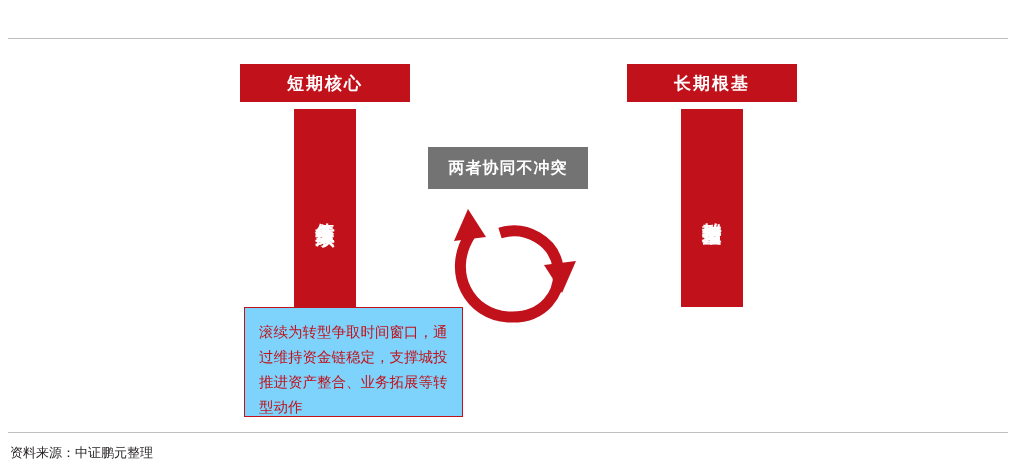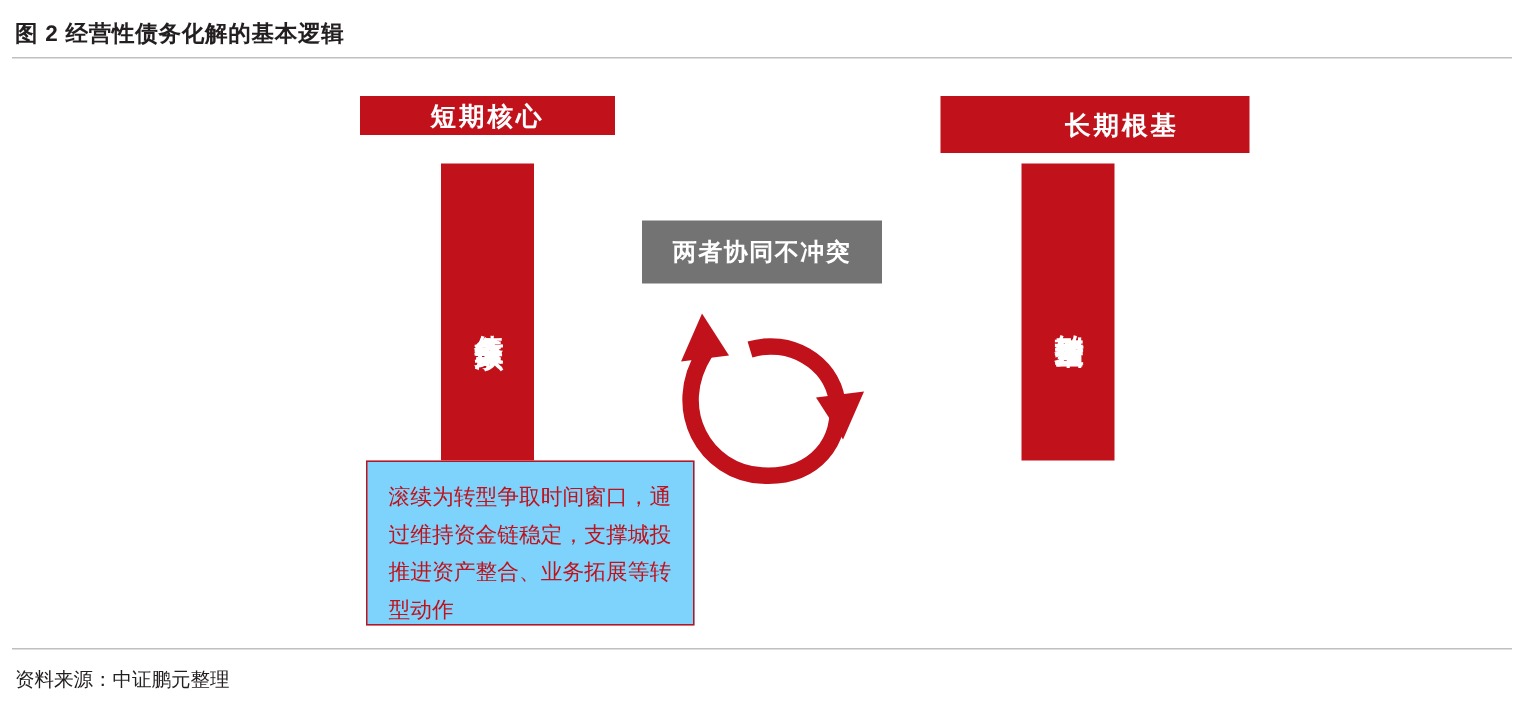--- a/index.html
+++ b/index.html
@@ -81,28 +81,27 @@
     letter-spacing: 2px;
     display: flex;
     align-items: center;
     justify-content: center;
     white-space: nowrap;
   }
   .cap-left {
     left: 240px;
     top: 25px;
     width: 170px;
-    height: 26px;
+    height: 38px;
   }
   .cap-right {
     left: 627px;
     top: 25px;
     width: 170px;
     height: 38px;
-    padding-left: 36px;
   }
   .vert {
     position: absolute;
     background: #c1121c;
     color: #ffffff;
     font-weight: bold;
     font-size: 19px;
     line-height: 30px;
     letter-spacing: 1px;
     text-align: center;
@@ -173,23 +172,20 @@
   }
   .note p {
     margin: 0;
   }
 </style>
 </head>
 <body>
 
 <div class="page">
 
-  <div class="title-row">
-    <span class="title-text">图 2  经营性债务化解的基本逻辑</span>
-  </div>
   <div class="rule-top"></div>
 
   <div class="diagram">
 
     <div class="cap cap-left">短期核心</div>
     <div class="cap cap-right">长期根基</div>
 
     <div class="vert vert-left">债务靠滚续</div>
     <div class="vert vert-right">转型拓增量</div>
 

